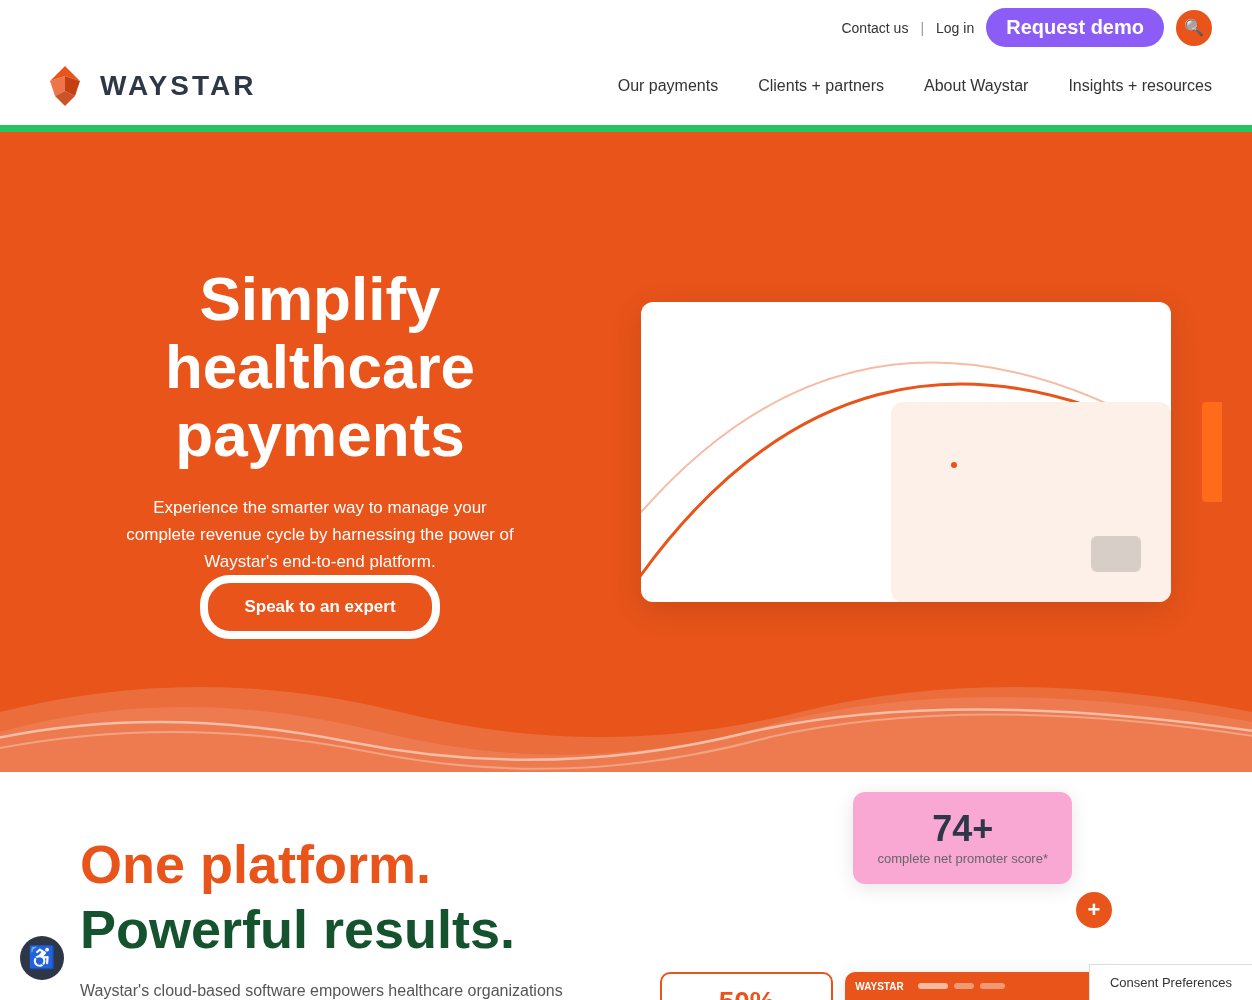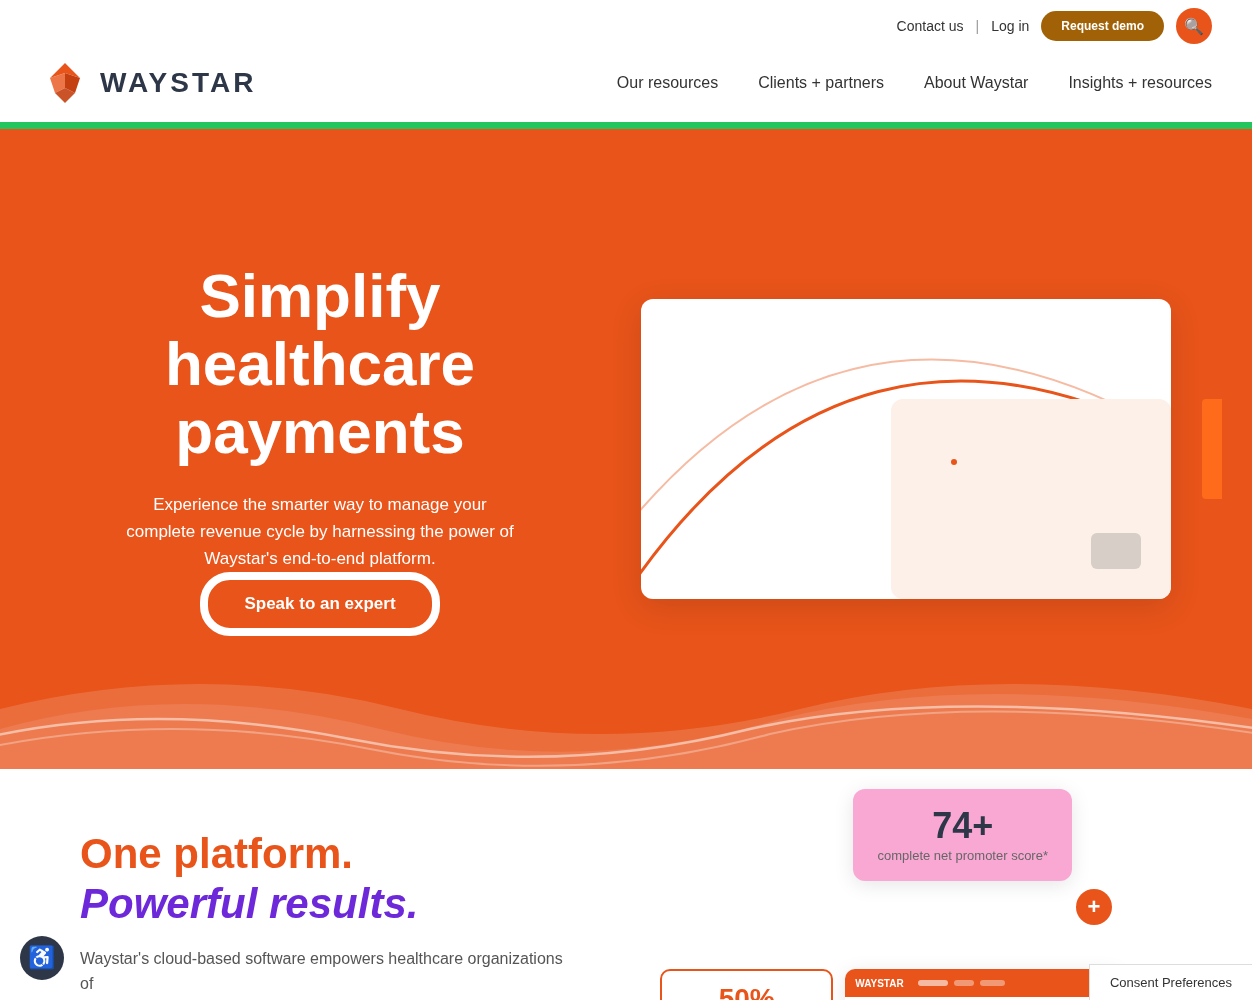--- a/index.html
+++ b/index.html
@@ -24,26 +24,26 @@
     }
     .navbar-top a {
       text-decoration: none;
       color: #333;
       font-size: 14px;
     }
     .navbar-top .divider {
       color: #999;
     }
     .navbar-top .request-demo-btn {
-      background: #a16207;
+      background: #8b5cf6;
       color: #fff;
       border: none;
       border-radius: 25px;
       padding: 8px 20px;
-      font-size: 12px;
+      font-size: 20px;
       font-weight: bold;
       cursor: pointer;
     }
     .navbar-top .search-btn {
       background: #e8541a;
       color: #fff;
       border: none;
       border-radius: 50%;
       width: 36px;
       height: 36px;
@@ -191,21 +191,21 @@
       background: #fff;
       padding: 60px 80px 40px;
       display: flex;
       gap: 60px;
       align-items: flex-start;
     }
     .section-two-left {
       flex: 0 0 500px;
     }
     .section-two-title {
-      font-size: 42px;
+      font-size: 54px;
       font-weight: 900;
       line-height: 1.2;
       margin-bottom: 16px;
     }
     .section-two-title span {
       color: #e8541a;
     }
     .section-two-desc {
       font-size: 16px;
       color: #555;
@@ -341,21 +341,21 @@
     <div class="logo-container">
       <svg class="logo-icon" viewBox="0 0 50 50" xmlns="http://www.w3.org/2000/svg">
         <polygon points="25,5 40,20 25,15 10,20" fill="#e8541a"></polygon>
         <polygon points="25,15 40,20 35,35 25,30" fill="#c44010"></polygon>
         <polygon points="25,15 10,20 15,35 25,30" fill="#e8541a" opacity="0.8"></polygon>
         <polygon points="25,30 15,35 25,45 35,35" fill="#c44010" opacity="0.9"></polygon>
       </svg>
       <span class="logo-text">WAYSTAR</span>
     </div>
     <ul class="nav-links">
-      <li><a href="#">Our resources</a></li>
+      <li><a href="#">Our payments</a></li>
       <li><a href="#">Clients + partners</a></li>
       <li><a href="#">About Waystar</a></li>
       <li><a href="#">Insights + resources</a></li>
     </ul>
   </div>
 </nav>
 
 <section class="hero">
 
   <svg class="hero-wave" viewBox="0 0 1252 120" xmlns="http://www.w3.org/2000/svg" preserveAspectRatio="none" height="120">
@@ -387,21 +387,21 @@
     </div>
 
     <div class="hero-right-tab"></div>
   </div>
 </section>
 
 <section class="section-two">
   <div class="section-two-left">
     <h2 class="section-two-title">
       <span>One platform.</span><br>
-      <span style="color:#6d28d9;font-style:italic;">Powerful results.</span>
+      <span style="color:#14532d;">Powerful results.</span>
     </h2>
     <p class="section-two-desc">Waystar's cloud-based software empowers healthcare organizations of</p>
   </div>
   <div class="section-two-right">
 
     <div class="stat-card">
       <div class="stat-number">74+</div>
       <div class="stat-label">complete net promoter score*</div>
     </div>
 

